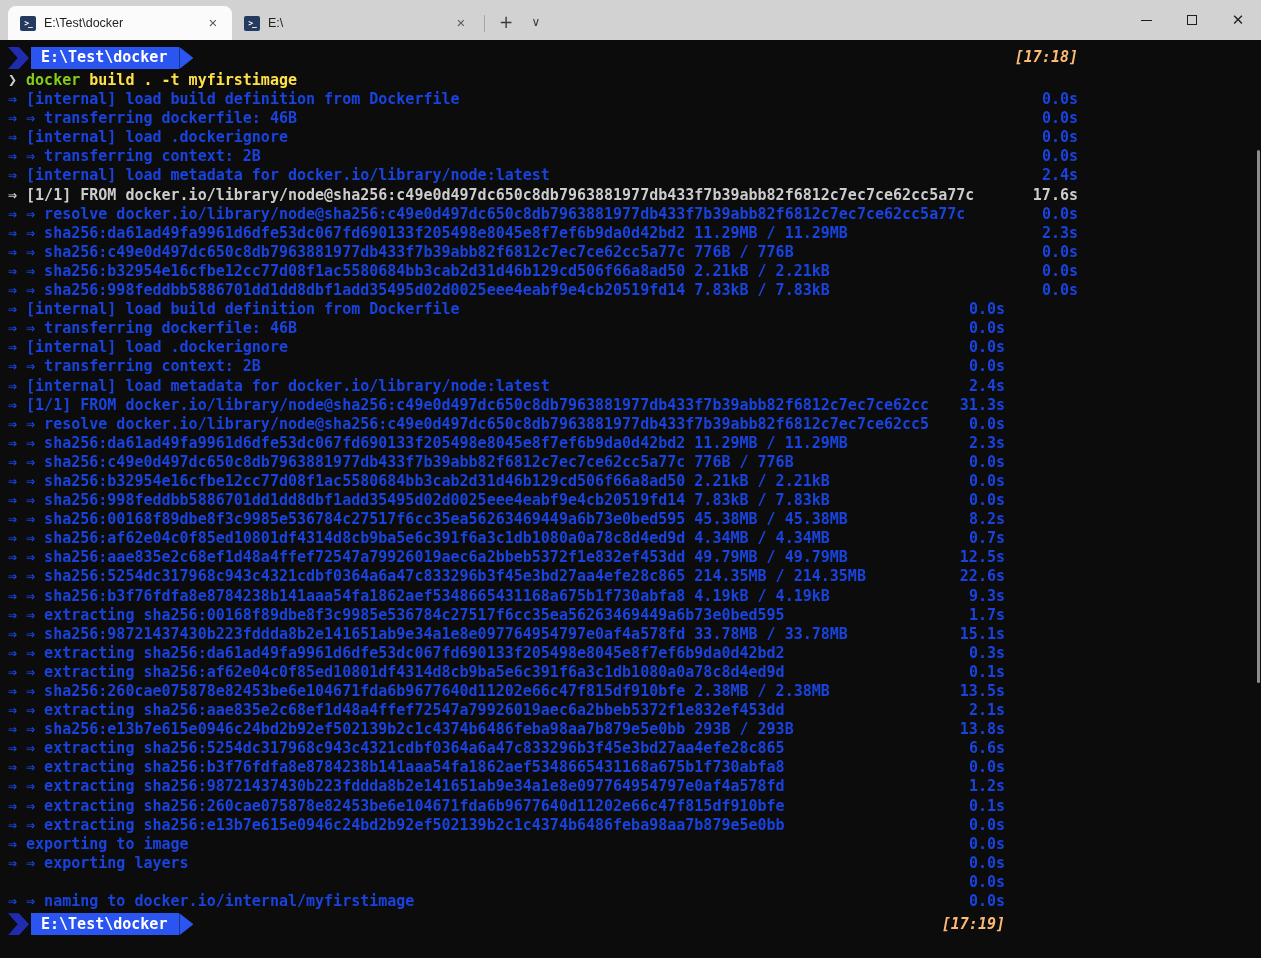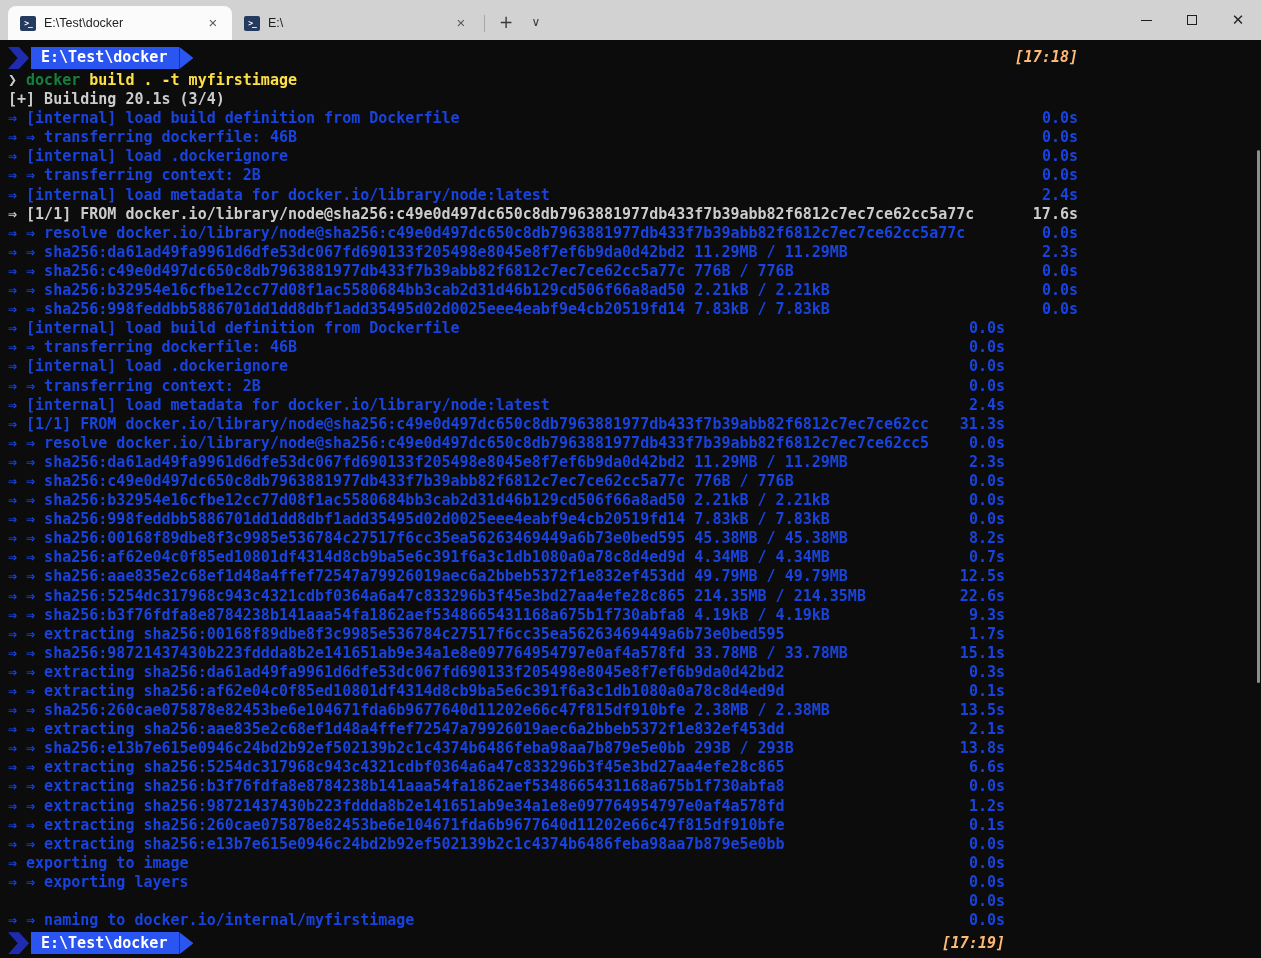--- a/index.html
+++ b/index.html
@@ -44,21 +44,21 @@
   .prompt-row { display:flex; align-items:center; height:24px; margin:1px 0; }
   .pl-left { width:21px; height:22px; background:var(--badge-dark);
              clip-path:polygon(0 0, 52% 0, 100% 50%, 52% 100%, 0 100%, 46% 50%); flex:0 0 auto; }
   .pl-main { height:22px; background:var(--badge-main); color:#ffffff; display:flex;
              align-items:center; padding:0 12px 0 10px; margin-left:2px; flex:0 0 auto; }
   .pl-tip  { width:14px; height:22px; background:var(--badge-main);
              clip-path:polygon(0 0, 100% 50%, 0 100%); flex:0 0 auto; }
   .prompt-time { margin-left:auto; color:#fdba74;font-style:italic; }
 
   .cmd-char { color:#cccccc; }
-  .cmd-name { color:#15803d; }
+  .cmd-name { color:#84cc16; }
   .cmd-args { color:#fde047; }
 
   .log-line { display:flex; white-space:pre; }
   .log-time { margin-left:auto; flex:0 0 auto; }
 
   
   .scroll-thumb { position:absolute; right:1px; top:110px; width:3px; height:533px;
                   background:#8f8f8f; border-radius:2px; }
 </style>
 </head>
@@ -97,21 +97,20 @@
 
     <div class="prompt-row w1070">
       <span class="pl-left"></span>
       <span class="pl-main">E:\Test\docker</span>
       <span class="pl-tip"></span>
       <span class="prompt-time">[17:18]</span>
     </div>
 
     <div class="row"><span class="cmd-char">❯</span><span> </span><span class="cmd-name">docker</span><span> </span><span class="cmd-args">build . -t myfirstimage</span></div>
 
-    <div class="row white">[+] Building 20.1s (3/4)</div>
 
     <div class="w1070" id="section1">
         <div class="log-line blue"><span class="log-text">⇒ [internal] load build definition from Dockerfile</span><span class="log-time">0.0s</span></div>
         <div class="log-line blue"><span class="log-text">⇒ ⇒ transferring dockerfile: 46B</span><span class="log-time">0.0s</span></div>
         <div class="log-line blue"><span class="log-text">⇒ [internal] load .dockerignore</span><span class="log-time">0.0s</span></div>
         <div class="log-line blue"><span class="log-text">⇒ ⇒ transferring context: 2B</span><span class="log-time">0.0s</span></div>
         <div class="log-line blue"><span class="log-text">⇒ [internal] load metadata for docker.io/library/node:latest</span><span class="log-time">2.4s</span></div>
         <div class="log-line white"><span class="log-text">⇒ [1/1] FROM docker.io/library/node@sha256:c49e0d497dc650c8db7963881977db433f7b39abb82f6812c7ec7ce62cc5a77c</span><span class="log-time">17.6s</span></div>
         <div class="log-line blue"><span class="log-text">⇒ ⇒ resolve docker.io/library/node@sha256:c49e0d497dc650c8db7963881977db433f7b39abb82f6812c7ec7ce62cc5a77c</span><span class="log-time">0.0s</span></div>
         <div class="log-line blue"><span class="log-text">⇒ ⇒ sha256:da61ad49fa9961d6dfe53dc067fd690133f205498e8045e8f7ef6b9da0d42bd2 11.29MB / 11.29MB</span><span class="log-time">2.3s</span></div>

